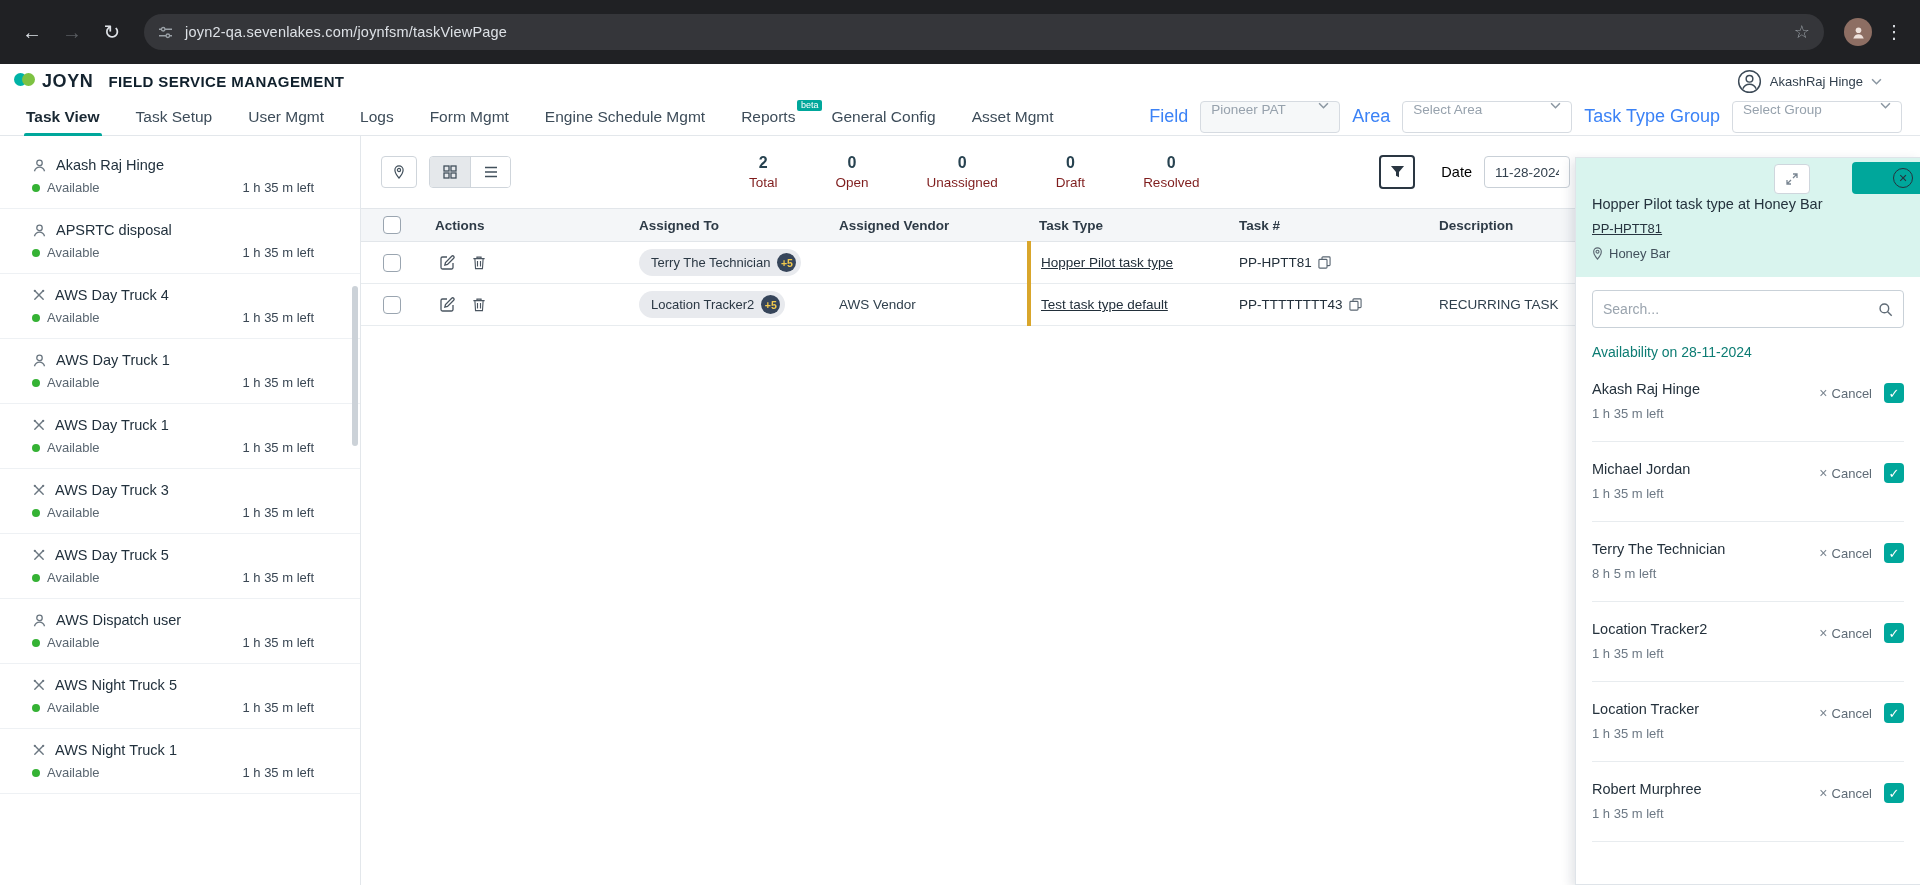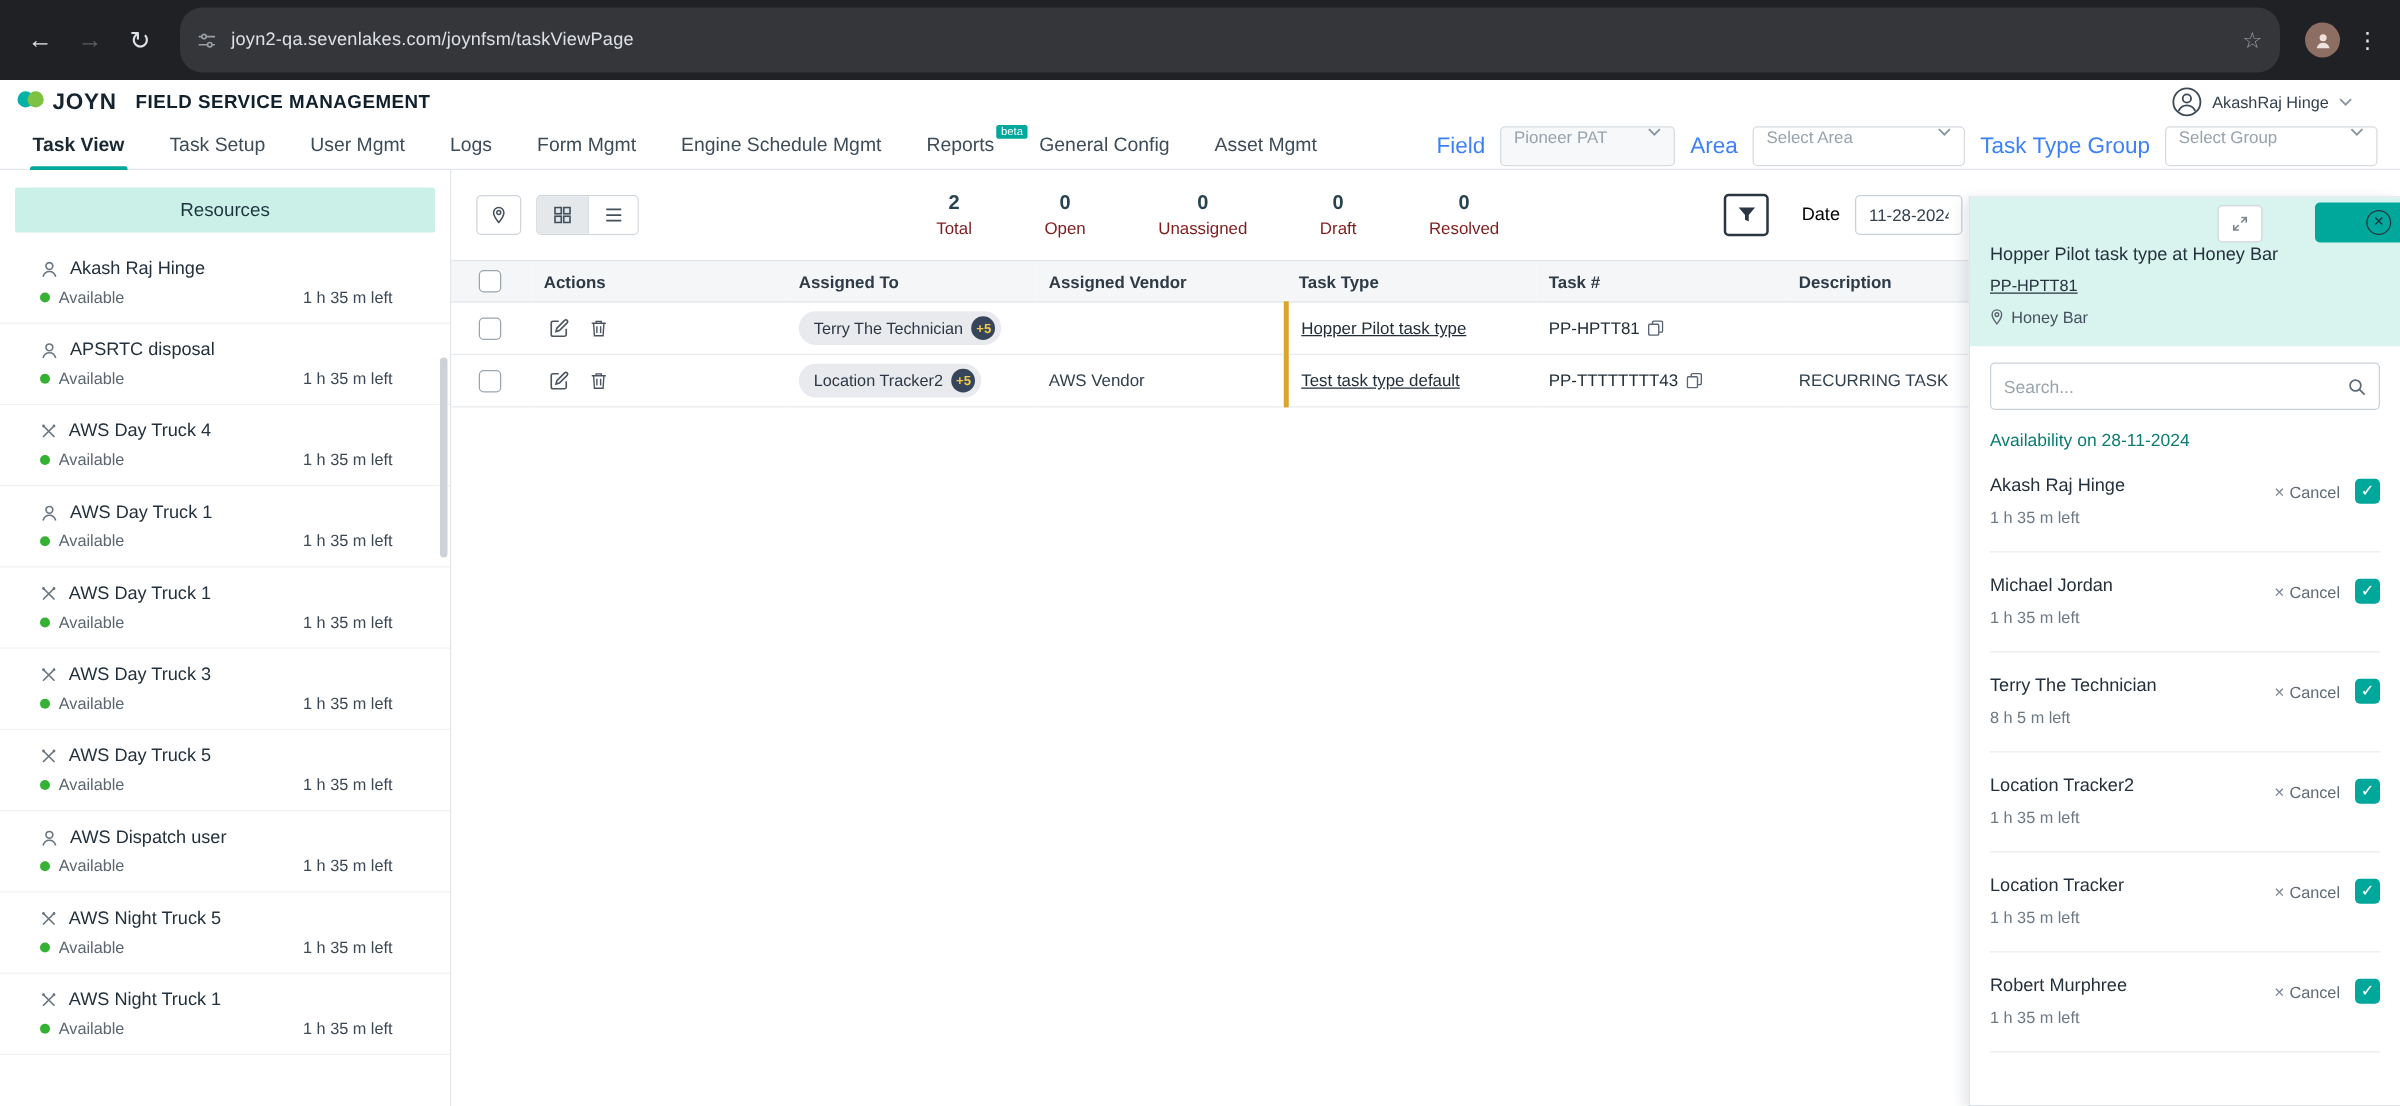--- a/index.html
+++ b/index.html
@@ -5,21 +5,21 @@
   *{box-sizing:border-box;margin:0;padding:0}
   html,body{width:1920px;height:885px;overflow:hidden}
   body{font-family:"Liberation Sans","DejaVu Sans",sans-serif;background:#fff;color:#2e3b47;font-size:14px}
   svg{display:block}
   .screen{position:relative;width:1920px;height:885px;display:flex;flex-direction:column}
 
   
   .browser{height:64px;background:#202124;display:flex;align-items:center;padding:0 14px;gap:4px;flex:0 0 auto}
   .bic{width:36px;height:36px;border-radius:50%;display:flex;align-items:center;justify-content:center;color:#dfe3e8;font-size:20px;cursor:pointer}
   .bic.dim{color:#5a5e62}
-  .omni{flex:1;height:52px;margin:0 10px;background:#35363a;border-radius:18px;display:flex;align-items:center;padding:0 14px;gap:12px}
+  .omni{flex:1;height:36px;margin:0 10px;background:#35363a;border-radius:18px;display:flex;align-items:center;padding:0 14px;gap:12px}
   .tune{color:#9aa0a6}
   .url{flex:1;font-size:14.5px;color:#dde1e6;letter-spacing:.2px}
   .star{color:#9aa0a6;font-size:18px;cursor:pointer;line-height:1}
   .avatar-b{width:28px;height:28px;border-radius:50%;background:#8d6e63;display:flex;align-items:center;justify-content:center;cursor:pointer;margin:0 6px}
   .kebab{color:#dfe3e8;font-size:18px;width:24px;text-align:center;cursor:pointer}
 
   
   .appbar{height:34px;background:#fff;display:flex;align-items:center;padding:0 14px;flex:0 0 auto}
   .logo{display:flex;align-items:center;gap:7px}
   .ld{width:13px;height:13px;border-radius:50%;display:inline-block}
@@ -248,21 +248,20 @@
               <path d="M1 1l4 4 4-4"></path>
             </svg>
           </span>
       </div>
     </div>
   </div>
 
   <div class="content">
 
     <aside class="sidebar">
-      <div class="reshead">Resources</div>
       <div class="reslist">
 
           <div class="res-item">
             <div class="resrow1">
               <span class="ric">
                 <svg viewBox="0 0 16 16" width="15" height="15" fill="none" stroke="currentColor" stroke-width="1.4">
                   <circle cx="8" cy="5.2" r="2.9"></circle>
                   <path d="M2.6 14.2c.9-3 3-4.4 5.4-4.4s4.5 1.4 5.4 4.4"></path>
                 </svg>
               </span>

